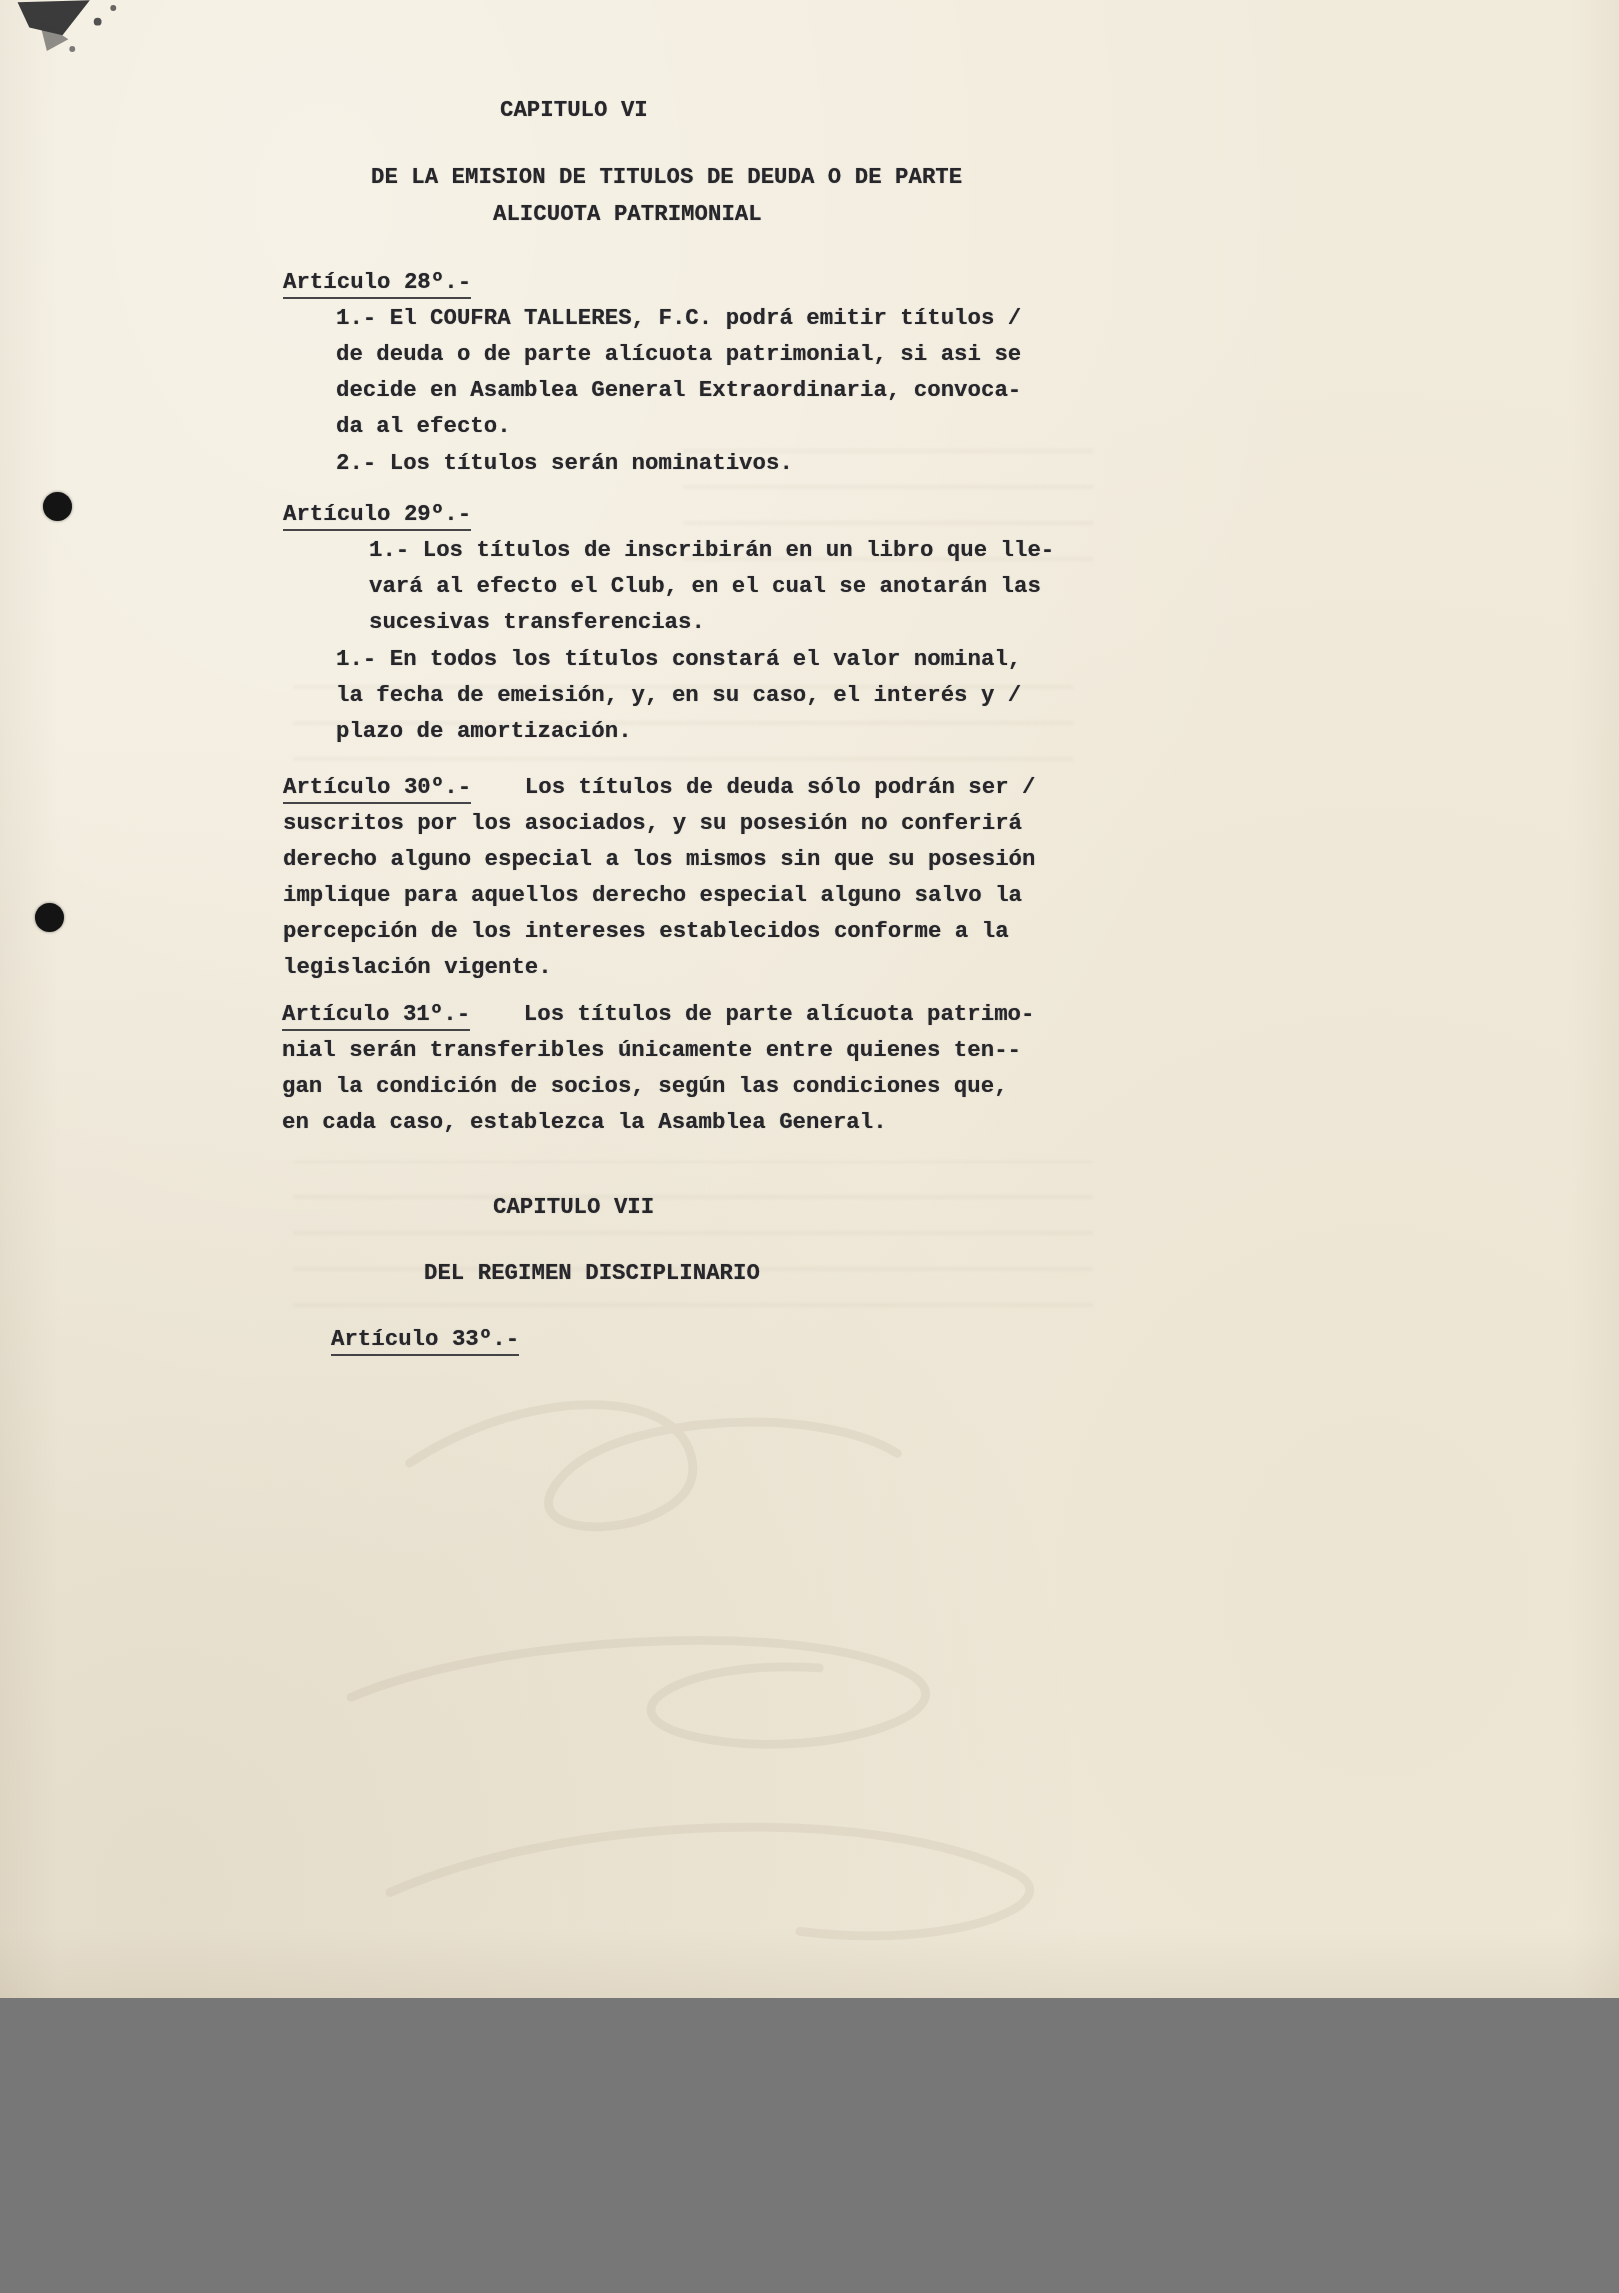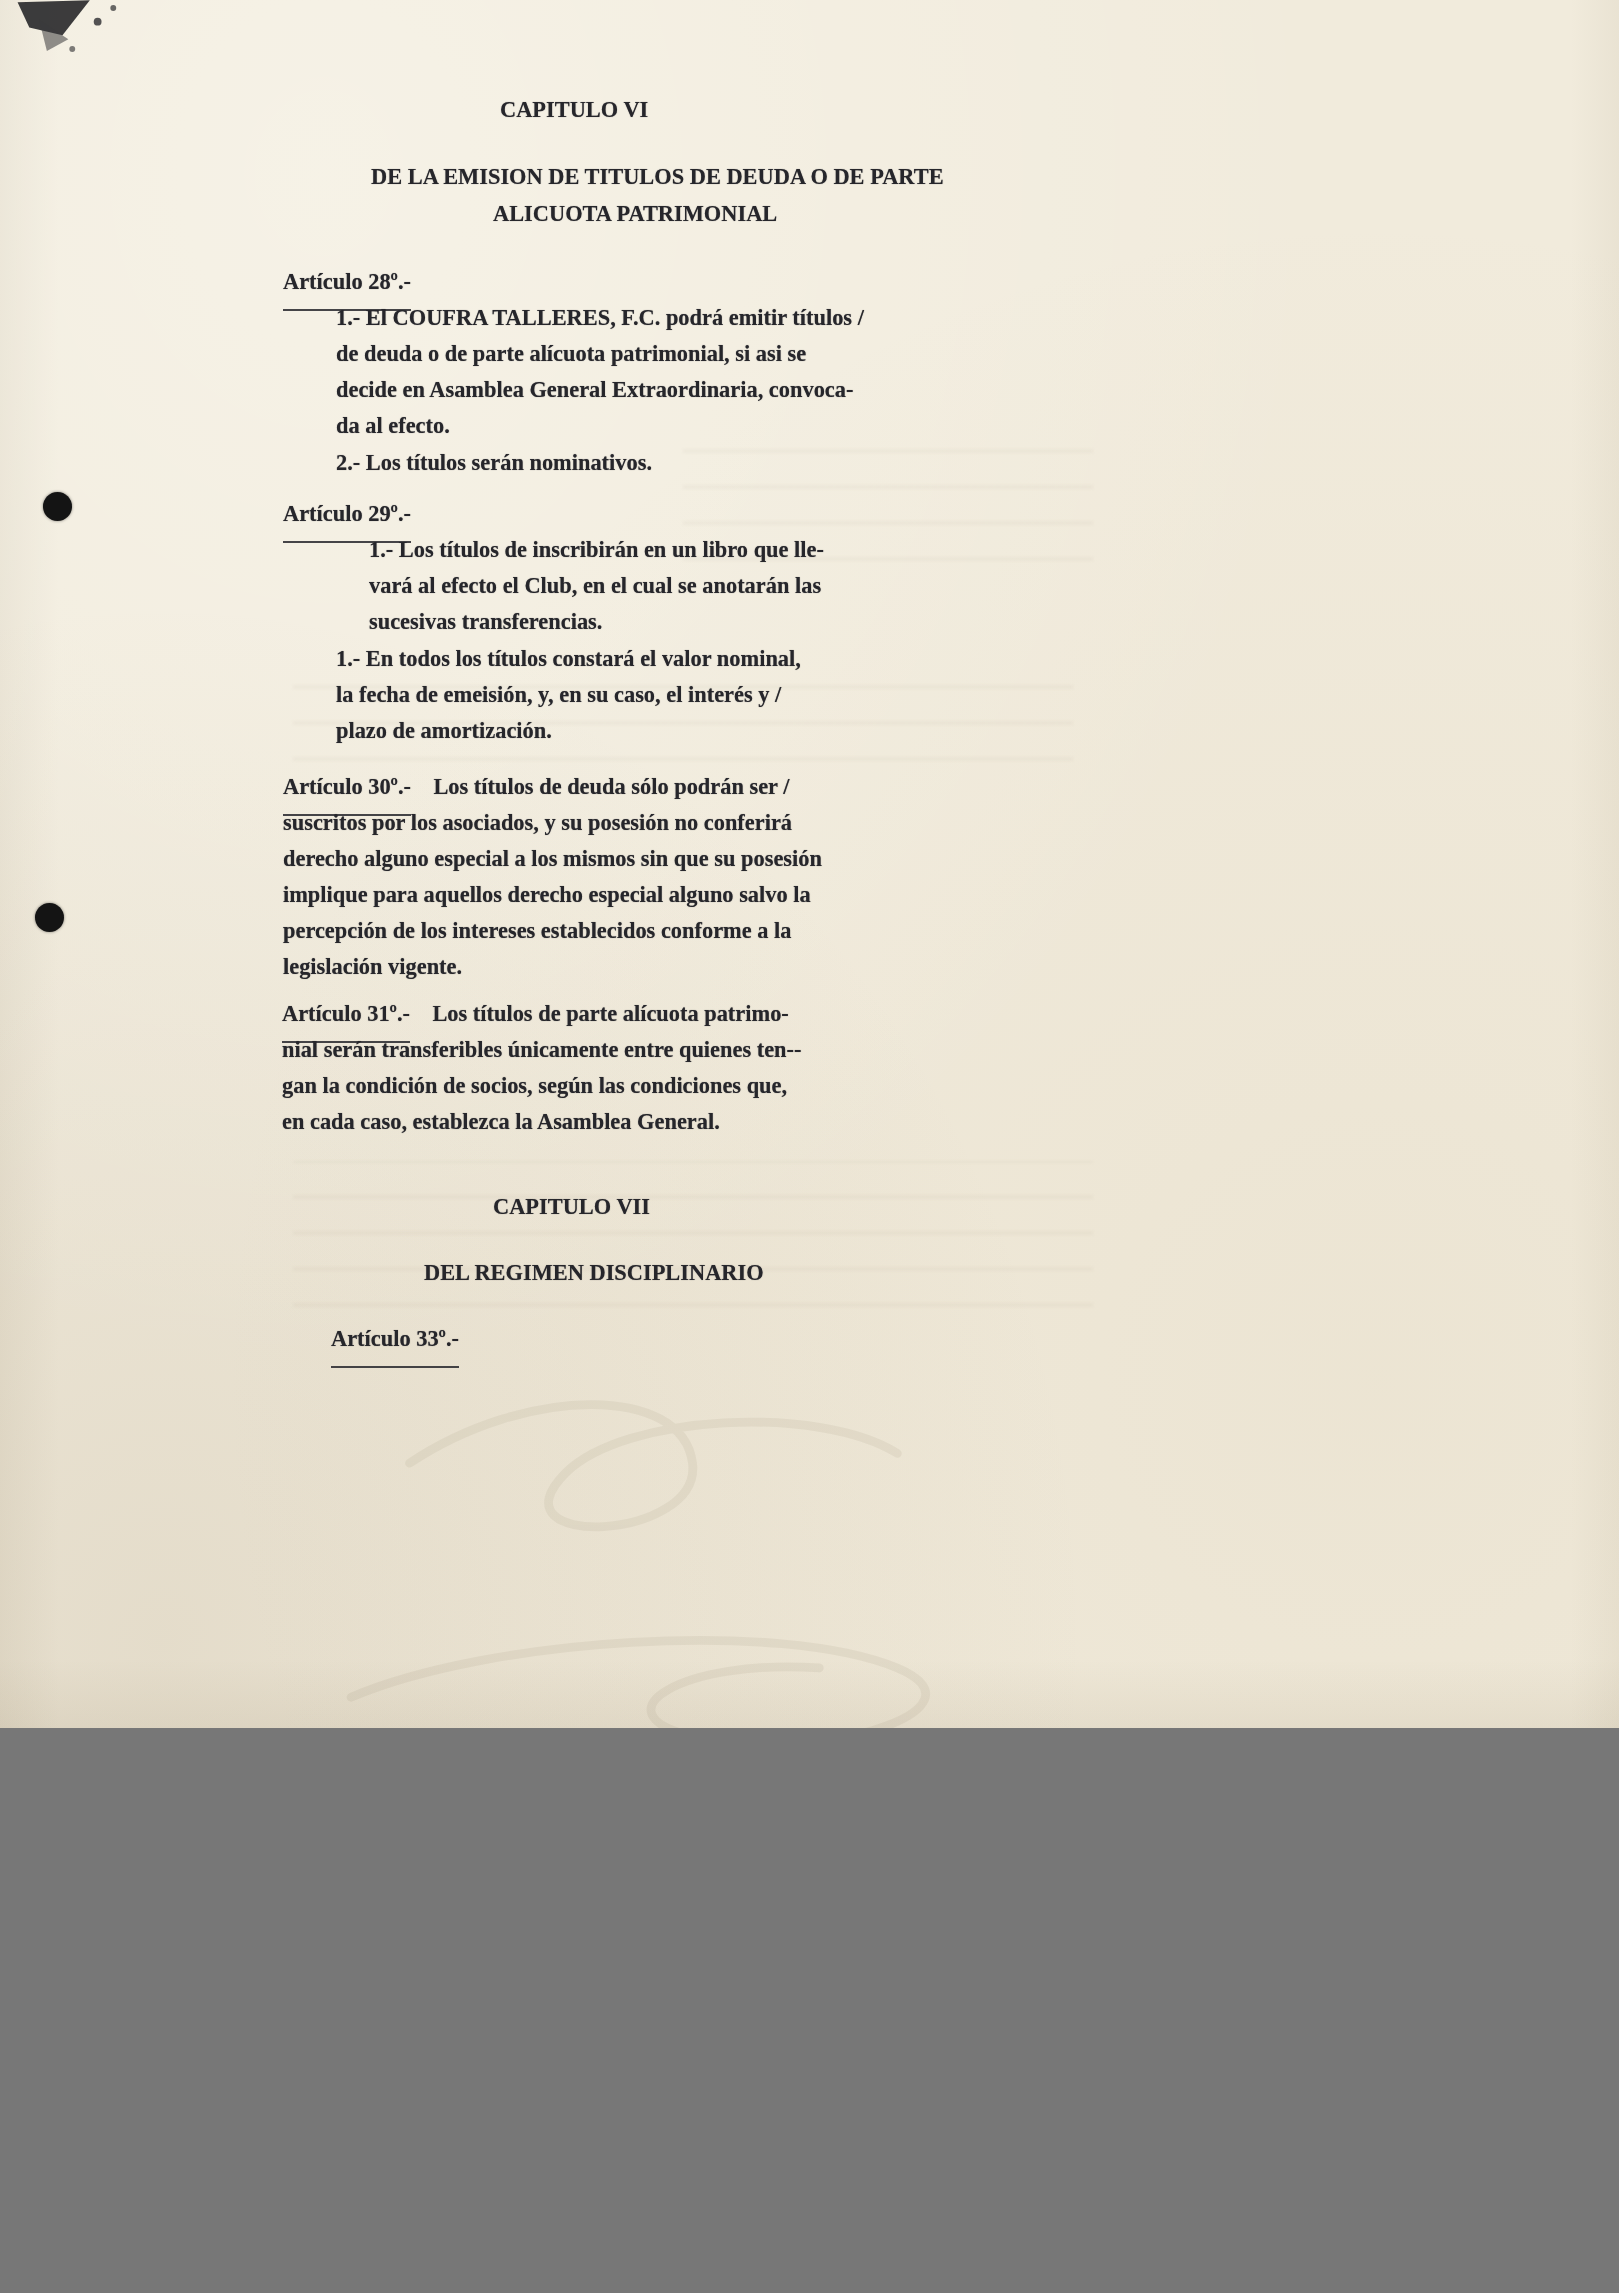--- a/index.html
+++ b/index.html
@@ -1,44 +1,44 @@
 <!DOCTYPE html>
 <html><head>
 <meta charset="utf-8">
 <style>
   * { margin: 0; padding: 0; box-sizing: border-box; }
   html, body { background: #777; }
   .page {
     position: relative;
     width: 1620px;
-    height: 1728px;
+    height: 1998px;
     margin: 0 auto;
     background:
       radial-gradient(ellipse at 20% 10%, rgba(255,255,250,0.35), transparent 55%),
       radial-gradient(ellipse at 85% 80%, rgba(190,170,130,0.10), transparent 60%),
       radial-gradient(ellipse at 10% 95%, rgba(150,130,95,0.14), transparent 45%),
       linear-gradient(90deg, rgba(140,125,95,0.10), transparent 59px),
       linear-gradient(270deg, rgba(140,125,95,0.08), transparent 49px),
       linear-gradient(0deg, rgba(140,125,95,0.10), transparent 68px),
       #f1ebdc;
     overflow: hidden;
-    font-family: Liberation Serif, serif;
+    font-family: Liberation Mono, monospace;
     font-weight: 700;
     color: #26262b;
   }
   .block {
     position: absolute;
     font-size: 22.4px;
     line-height: 36px;
     text-shadow: 0 0 1px rgba(38,38,43,0.55);
   }
   .pre { white-space: pre-wrap; }
   .art-title {
     border-bottom: 2.9px solid rgba(38,38,43,0.85);
-    padding-bottom: 15px;
+    padding-bottom: 2px;
   }
   .punch-hole {
     position: absolute;
     width: 29px; height: 29px;
     border-radius: 50%;
     background: #141414;
     box-shadow: 0 0 2.9px rgba(0,0,0,0.5);
   }
   .corner-mark { position: absolute; left: 0; top: 0; }
   .ghost {

